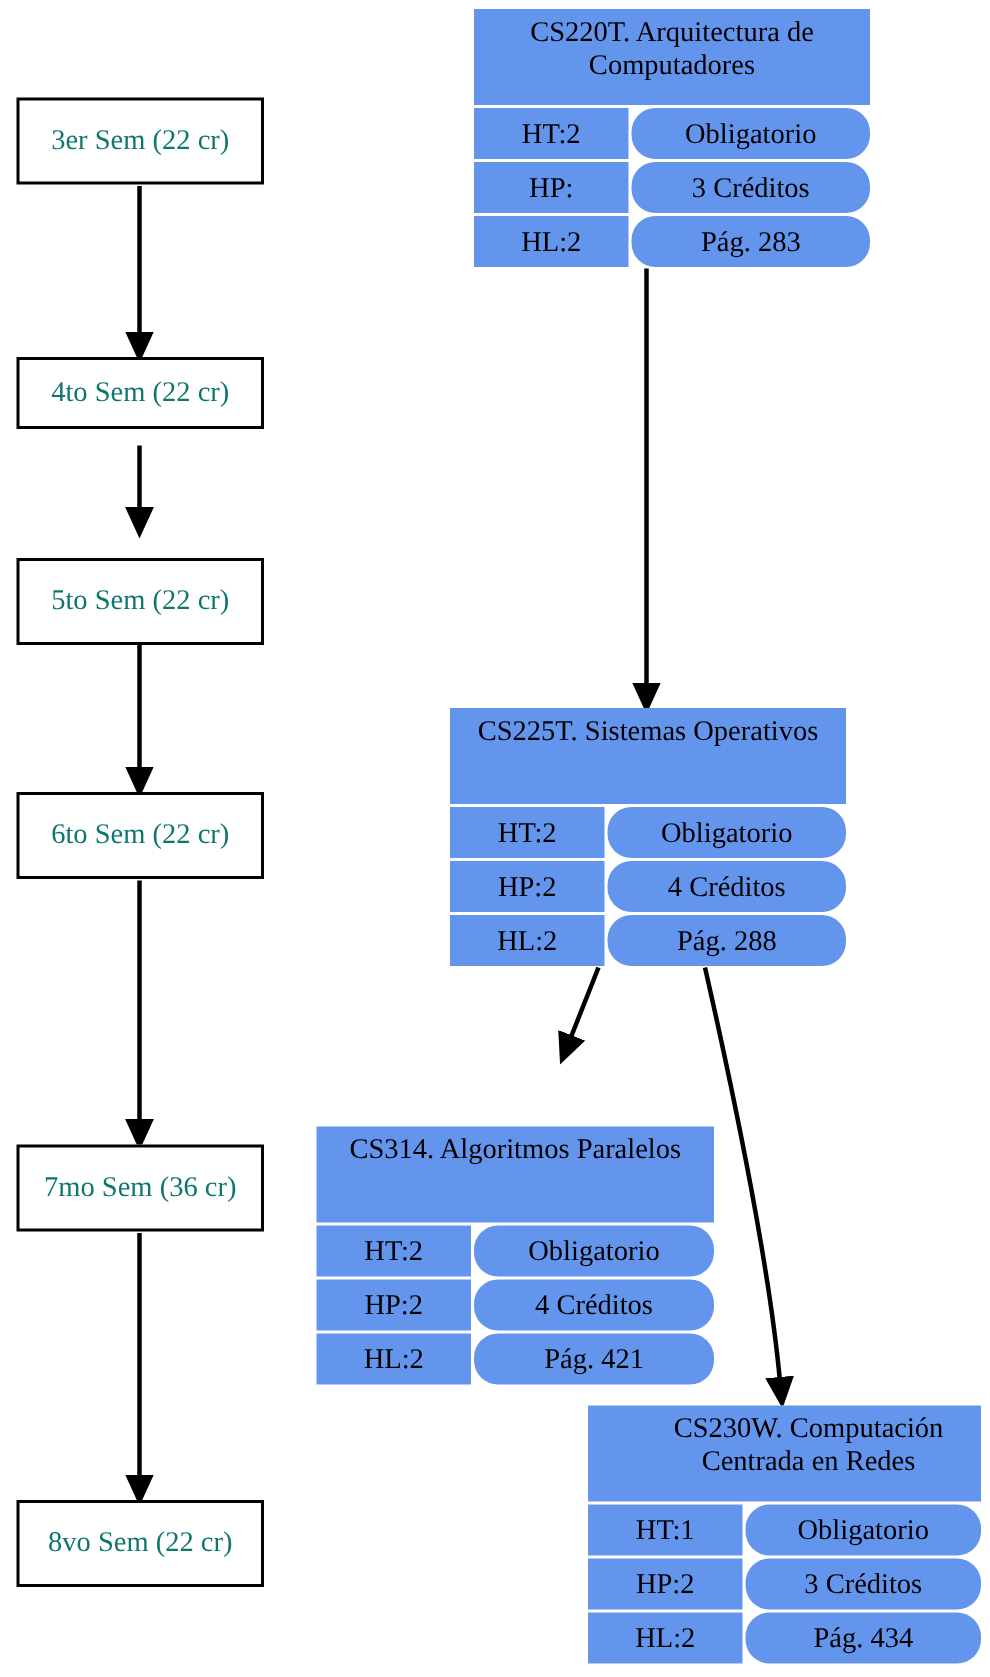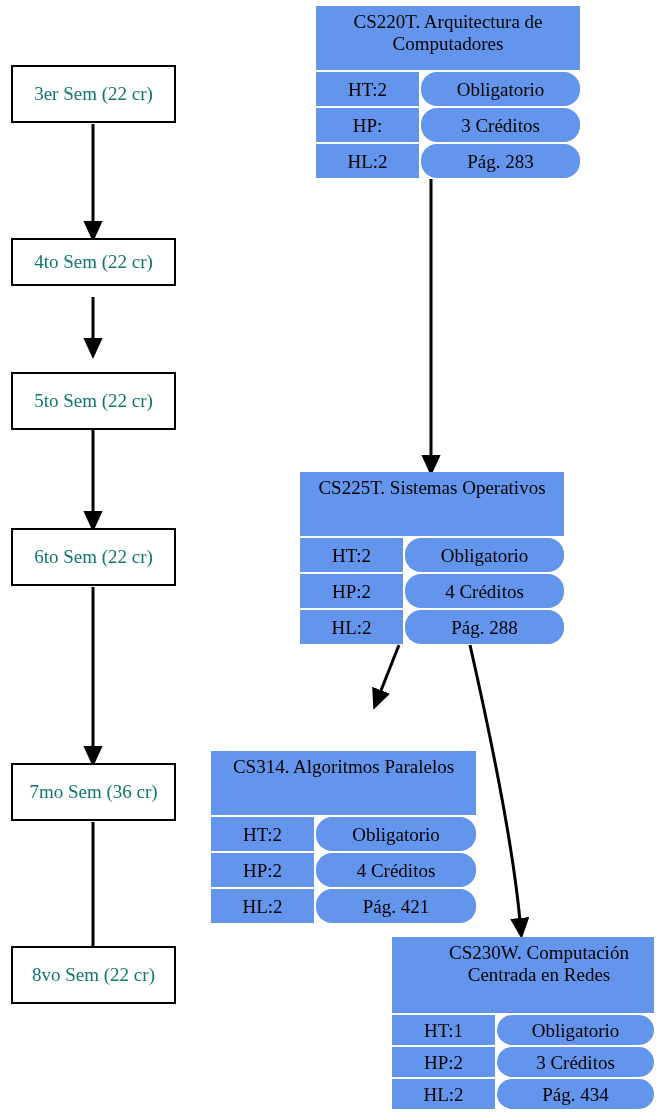--- a/index.html
+++ b/index.html
@@ -116,21 +116,21 @@
   <div class="sem-node" style="left:11px;  top:65px;   width:165px; height:58px;">3er Sem (22 cr)</div>
 
   <div class="sem-node" style="left:11px;  top:238px;  width:165px; height:48px;">4to Sem (22 cr)</div>
 
   <div class="sem-node" style="left:11px;  top:372px;  width:165px; height:58px;">5to Sem (22 cr)</div>
 
   <div class="sem-node" style="left:11px;  top:528px;  width:165px; height:58px;">6to Sem (22 cr)</div>
 
   <div class="sem-node" style="left:11px;  top:763px;  width:165px; height:58px;">7mo Sem (36 cr)</div>
 
-  <div class="sem-node" style="left:11px;  top:946px; width:165px; height:58px;">8vo Sem (22 cr)</div>
+  <div class="sem-node" style="left:11px;  top:1000px; width:165px; height:58px;">8vo Sem (22 cr)</div>
 
   <div class="course-node" style="left:316px; top:6px; width:264px; height:172px;">
     <div class="course-title" style="height:64px;">CS220T. Arquitectura de Computadores</div>
     <div class="course-row">
       <div class="cell cell-left" style="width:103px;">HT:2</div>
       <div class="cell cell-right">Obligatorio</div>
     </div>
     <div class="course-row">
       <div class="cell cell-left" style="width:103px;">HP:</div>
       <div class="cell cell-right">3 Créditos</div>
@@ -167,21 +167,21 @@
       <div class="cell cell-left" style="width:103px;">HP:2</div>
       <div class="cell cell-right">4 Créditos</div>
     </div>
     <div class="course-row">
       <div class="cell cell-left" style="width:103px;">HL:2</div>
       <div class="cell cell-right">Pág. 421</div>
     </div>
   </div>
 
   <div class="course-node" style="left:392px; top:937px; width:262px; height:172px;">
-    <div class="course-title" style="height:76px;padding-left:36px;">CS230W. Computación Centrada en Redes</div>
+    <div class="course-title" style="height:64px;padding-left:36px;">CS230W. Computación Centrada en Redes</div>
     <div class="course-row">
       <div class="cell cell-left" style="width:103px;">HT:1</div>
       <div class="cell cell-right">Obligatorio</div>
     </div>
     <div class="course-row">
       <div class="cell cell-left" style="width:103px;">HP:2</div>
       <div class="cell cell-right">3 Créditos</div>
     </div>
     <div class="course-row">
       <div class="cell cell-left" style="width:103px;">HL:2</div>

